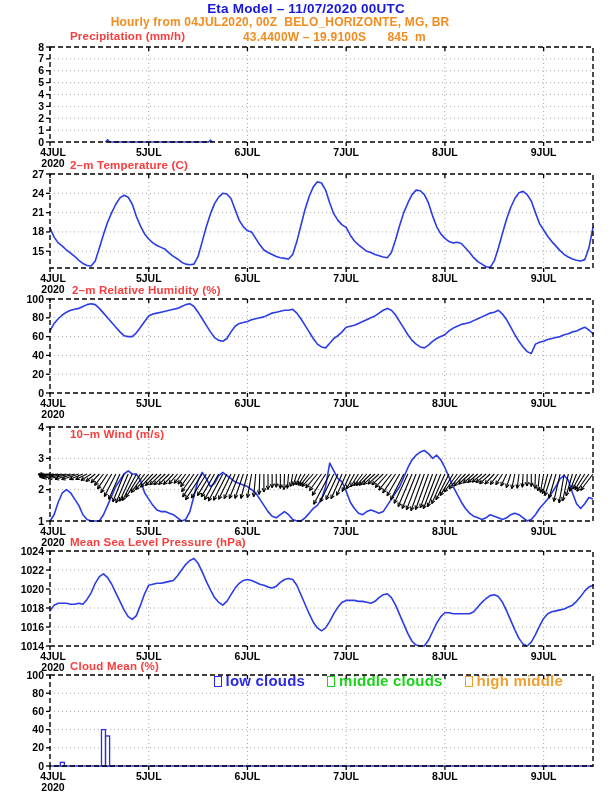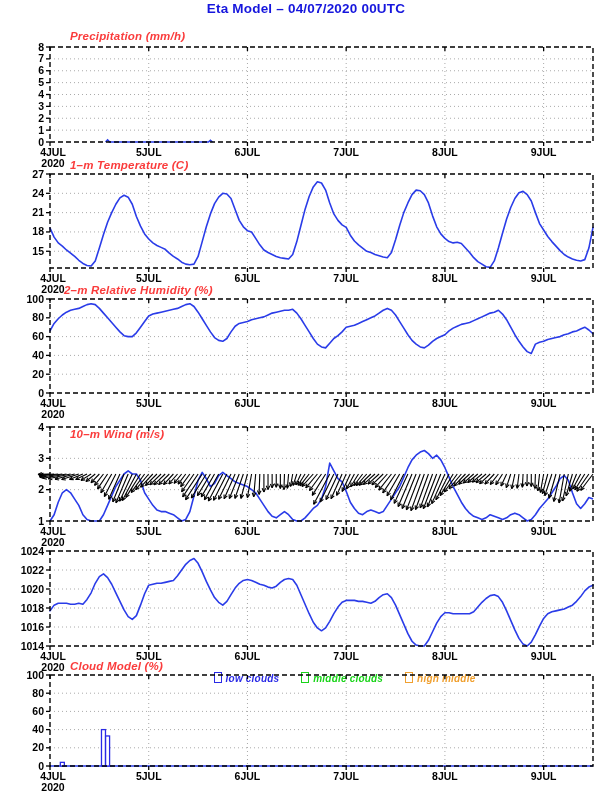--- a/index.html
+++ b/index.html
@@ -2,39 +2,42 @@
 <html><head>
 <meta charset="utf-8">
 <style>
   html,body{margin:0;padding:0;background:#fff;}
   .page{position:relative;width:612px;height:792px;background:#ffffff;overflow:hidden;
         font-family:"Liberation Sans", sans-serif;}
   .hline{position:absolute;white-space:pre;font-weight:bold;letter-spacing:.2px;}
   #main-title{top:1px;left:0;width:612px;text-align:center;font-size:13.5px;}
   #sub-title{top:15px;left:60px;width:440px;text-align:center;font-size:12px;}
   #coords-line{top:30px;left:243px;font-size:12px;}
-  .panel-title{position:absolute;font-size:11.5px;font-weight:bold;white-space:pre;letter-spacing:.2px;font-style:italic;}
+  .panel-title{position:absolute;font-size:11.5px;font-weight:bold;white-space:pre;letter-spacing:.2px;}
   #chart-svg{position:absolute;left:0;top:0;}
-  .legend-item{display:inline-block;margin-right:22px;font-size:10px;font-weight:bold;}
+  .legend-item{display:inline-block;margin-right:22px;font-size:15px;font-weight:bold;}
   .legend-box{display:inline-block;width:6px;height:9px;border:1.5px solid currentColor;
               margin-right:4px;vertical-align:-1px;}
   #cloud-legend{position:absolute;left:200px;}
 </style>
 </head>
 <body>
 
 <div class="page">
 
-  <div id="main-title" class="hline" style="color: rgb(22, 22, 221);">Eta Model – 04/07/2020 00UTC</div>
+  <div id="main-title" class="hline" style="color: rgb(22, 22, 221);">Eta Model – 11/07/2020 00UTC</div>
+  <div id="sub-title" class="hline" style="color: rgb(242, 140, 30);">Hourly from 04JUL2020, 00Z  BELO_HORIZONTE, MG, BR</div>
+  <div id="coords-line" class="hline" style="color: rgb(242, 140, 30);">43.4400W – 19.9100S      845  m</div>
 
   <div class="panel-title" style="left: 70px; top: 30px; color: rgb(250, 60, 60);">Precipitation (mm/h)</div>
-  <div class="panel-title" style="left: 70px; top: 159px; color: rgb(250, 60, 60);">1–m Temperature (C)</div>
-  <div class="panel-title" style="left: 64px; top: 284px; color: rgb(250, 60, 60);">2–m Relative Humidity (%)</div>
+  <div class="panel-title" style="left: 70px; top: 159px; color: rgb(250, 60, 60);">2–m Temperature (C)</div>
+  <div class="panel-title" style="left: 72px; top: 284px; color: rgb(250, 60, 60);">2–m Relative Humidity (%)</div>
   <div class="panel-title" style="left: 70px; top: 412px; color: rgb(250, 60, 60); margin-top: 16px;">10–m Wind (m/s)</div>
-  <div class="panel-title" style="left: 70px; top: 660px; color: rgb(250, 60, 60);">Cloud Model (%)</div>
+  <div class="panel-title" style="left: 70px; top: 536px; color: rgb(250, 60, 60);">Mean Sea Level Pressure (hPa)</div>
+  <div class="panel-title" style="left: 70px; top: 660px; color: rgb(250, 60, 60);">Cloud Mean (%)</div>
 
   <div id="cloud-legend" class="panel-title" style="top: 660px; color: rgb(250, 60, 60);">
     <span class="legend-item" style="color: rgb(42, 42, 230);"><span class="legend-box"></span><span>low clouds</span></span><span class="legend-item" style="color: rgb(26, 212, 26);"><span class="legend-box"></span><span>middle clouds</span></span><span class="legend-item" style="color: rgb(240, 160, 48);"><span class="legend-box"></span><span>high middle</span></span>
   </div>
 
   <svg id="chart-svg" width="612" height="792">
       <g>
         <line x1="148.72727272727275" y1="47" x2="148.72727272727275" y2="142" stroke="#aaaaaa" stroke-width="1" stroke-dasharray="1,3"></line>
         <line x1="247.45454545454547" y1="47" x2="247.45454545454547" y2="142" stroke="#aaaaaa" stroke-width="1" stroke-dasharray="1,3"></line>
         <line x1="346.1818181818182" y1="47" x2="346.1818181818182" y2="142" stroke="#aaaaaa" stroke-width="1" stroke-dasharray="1,3"></line>

